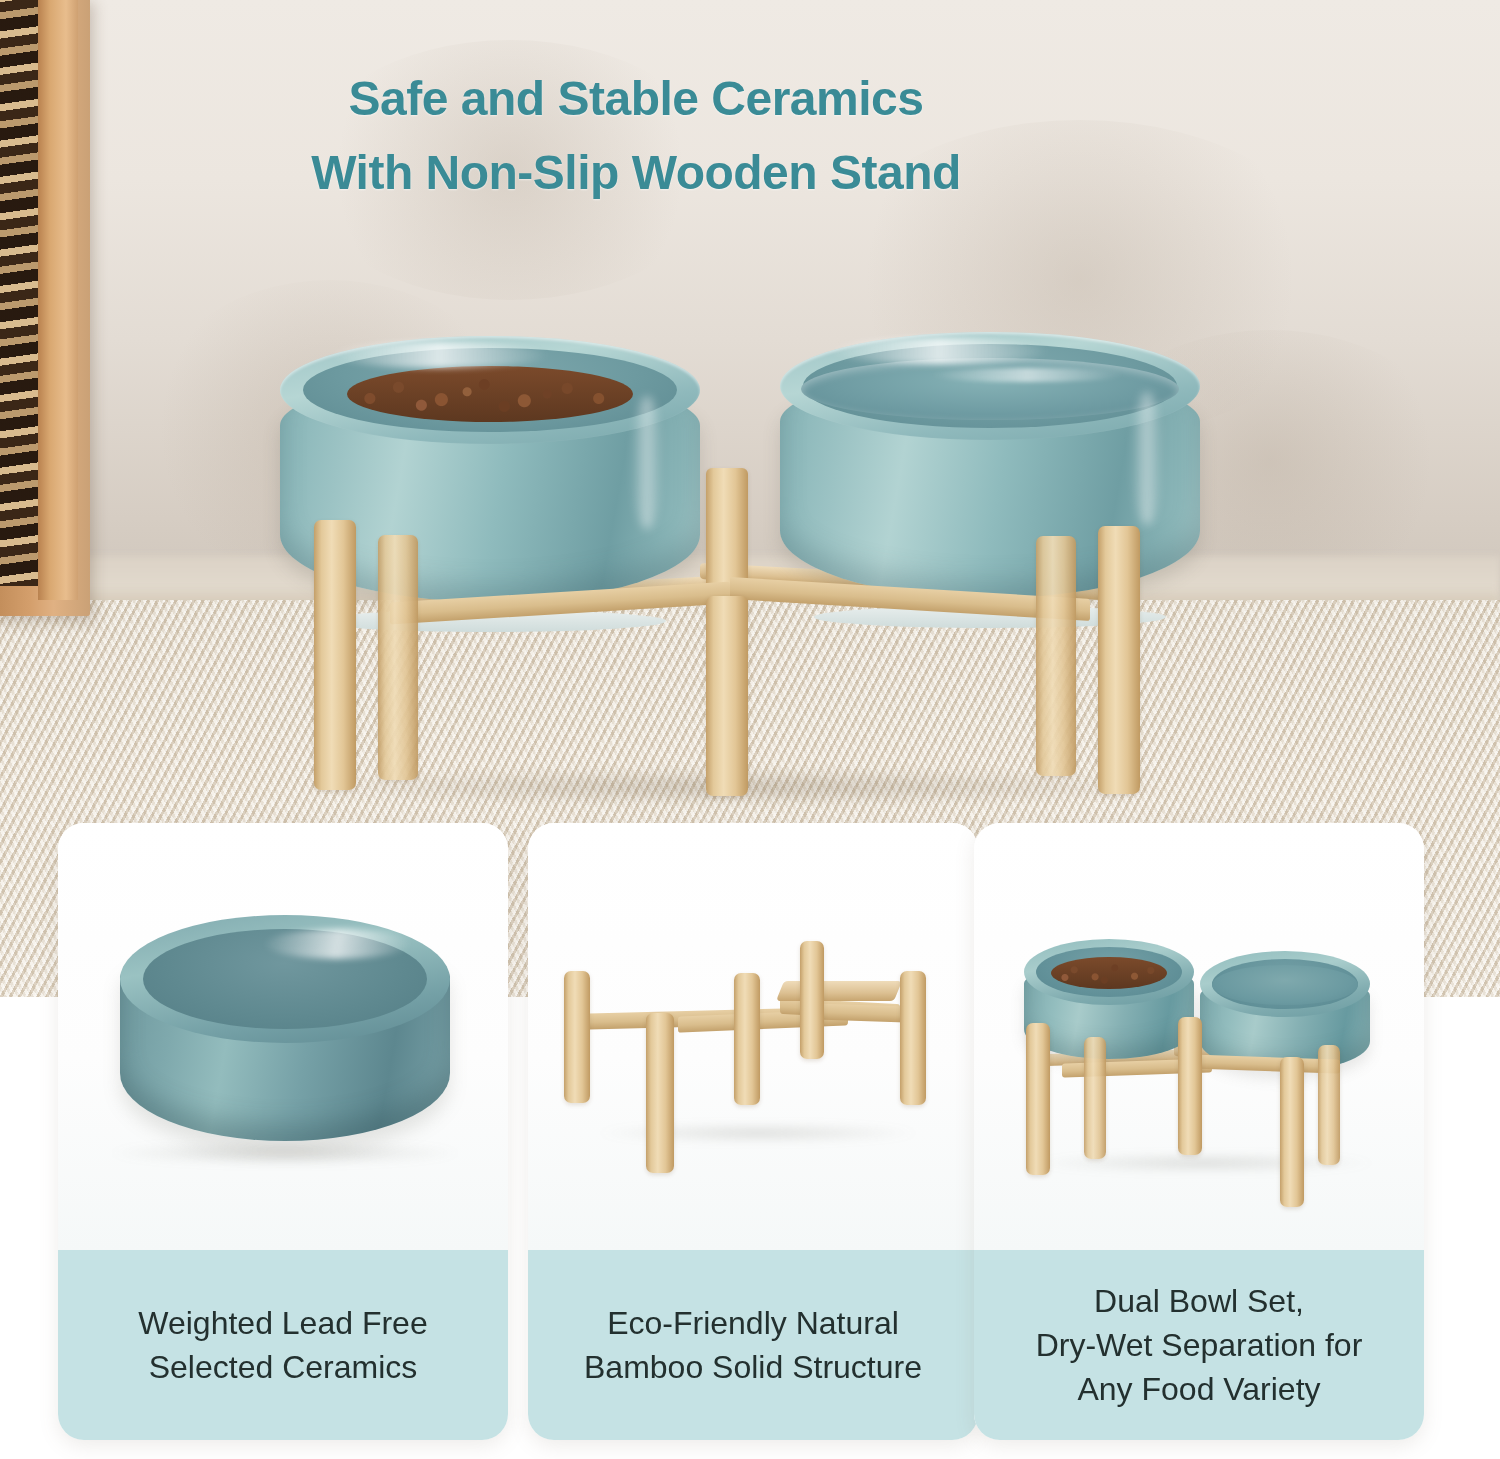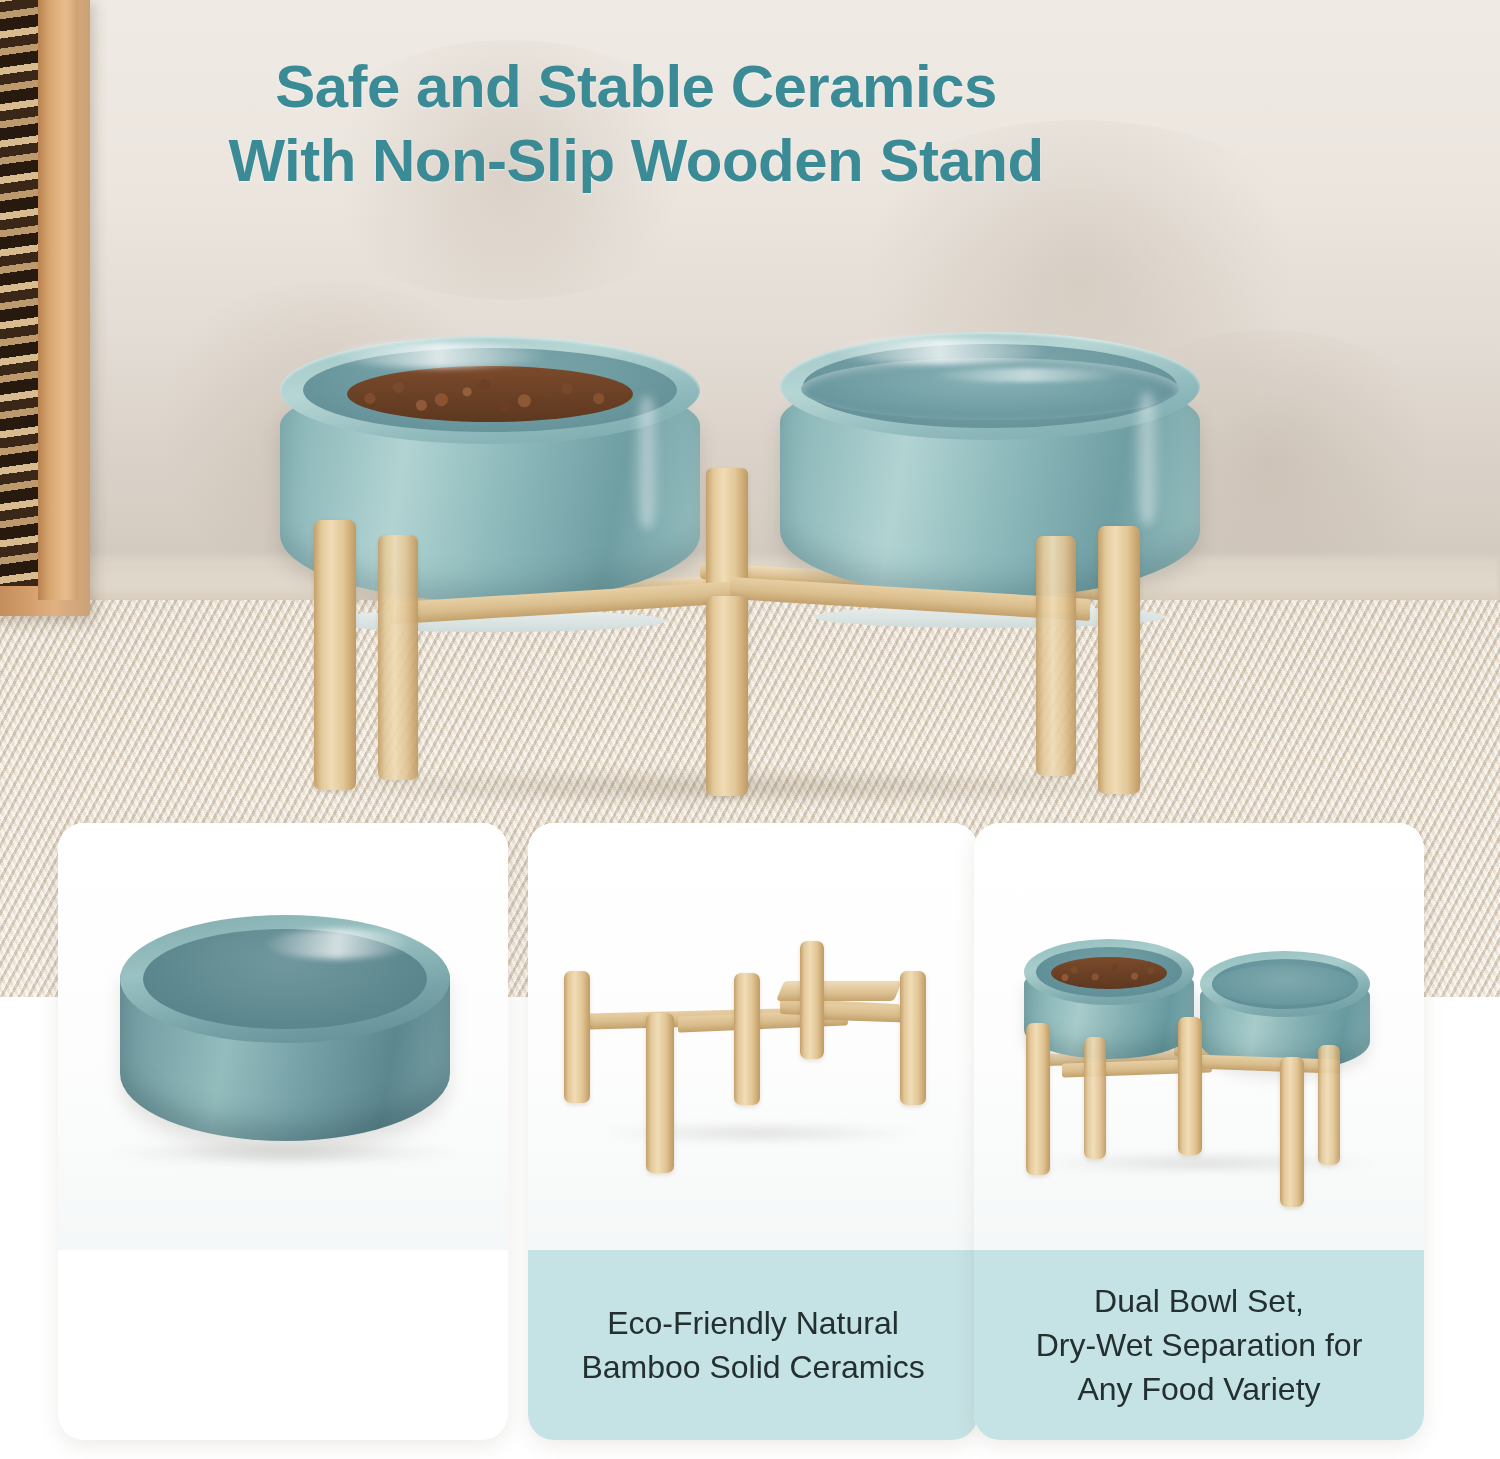--- a/index.html
+++ b/index.html
@@ -69,25 +69,25 @@
         rgba(40,26,16,0.95) 24px, rgba(40,26,16,0.95) 36px);
     filter:blur(0.6px);
   }
   .frame-bevel {
     position:absolute; left:44px; top:0; width:40px; height:604px;
     background:linear-gradient(90deg,#b9824f 0%,#d9a871 30%,#e8bd8d 70%,#cfa172 100%);
   }
 
   
   .title {
-    position:absolute; left:0; top:50px; width:1272px;
+    position:absolute; left:0; top:62px; width:1272px;
     text-align:center; z-index:8;
     color:#3a8b96;
     font-weight:bold;
-    font-size:60px;
+    font-size:48px;
     line-height:74px;
     letter-spacing:-0.5px;
     text-shadow:0 1px 2px rgba(255,255,255,0.55);
   }
   .title .l2 { display:block; }
 
   
   .product { position:absolute; left:270px; top:330px; width:960px; height:470px; }
 
   
@@ -374,20 +374,24 @@
 <div class="card" id="card-0">
   <div class="card-photo">
     <div class="c1-shadow"></div>
     <div class="c1-bowl">
       <div class="c1-outer"></div>
       <div class="c1-rim"></div>
       <div class="c1-inner"></div>
       <div class="c1-gloss"></div>
     </div>
   </div>
+  <div class="card-caption">
+    <div class="caption-text">Weighted Lead Free
+Selected Ceramics</div>
+  </div>
 </div>
 
 <div class="card" id="card-1">
   <div class="card-photo">
     <div class="c2">
       <div class="c2-shadow"></div>
 
       <div class="rail" style="left:58px;top:188px;width:200px;height:16px;transform:skewY(-1.5deg);"></div>
       <div class="rail" style="left:150px;top:190px;width:170px;height:16px;transform:skewY(-2.5deg);"></div>
       <div class="rail" style="left:252px;top:178px;width:120px;height:16px;transform:skewY(3deg);"></div>
@@ -396,21 +400,21 @@
 
       <div class="leg" style="left:36px;top:148px;width:26px;height:132px;"></div>
       <div class="leg" style="left:118px;top:190px;width:28px;height:160px;"></div>
       <div class="leg" style="left:206px;top:150px;width:26px;height:132px;"></div>
       <div class="leg" style="left:272px;top:118px;width:24px;height:118px;"></div>
       <div class="leg" style="left:372px;top:148px;width:26px;height:134px;"></div>
     </div>
   </div>
   <div class="card-caption">
     <div class="caption-text">Eco-Friendly Natural
-Bamboo Solid Ceramics</div>
+Bamboo Solid Structure</div>
   </div>
 </div>
 
 <div class="card" id="card-2">
   <div class="card-photo">
     <div class="c3">
       <div class="c3-shadow"></div>
 
       <div class="rail-top" style="left:70px;top:228px;width:180px;height:12px;transform:skewY(-2deg);border-radius:3px;"></div>
       <div class="rail-top" style="left:200px;top:224px;width:170px;height:12px;transform:skewY(2deg);border-radius:3px;"></div>

